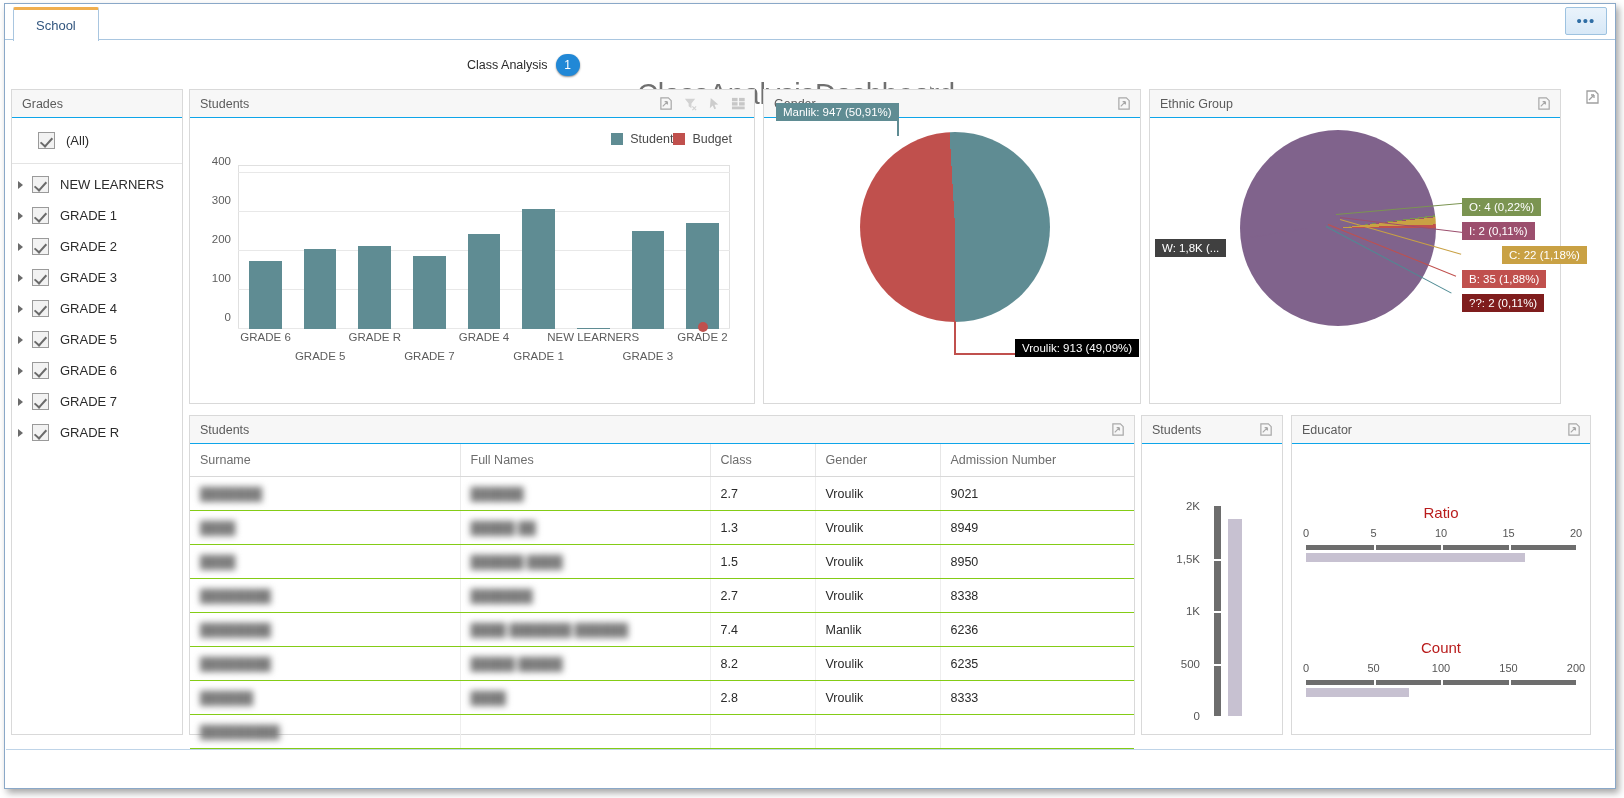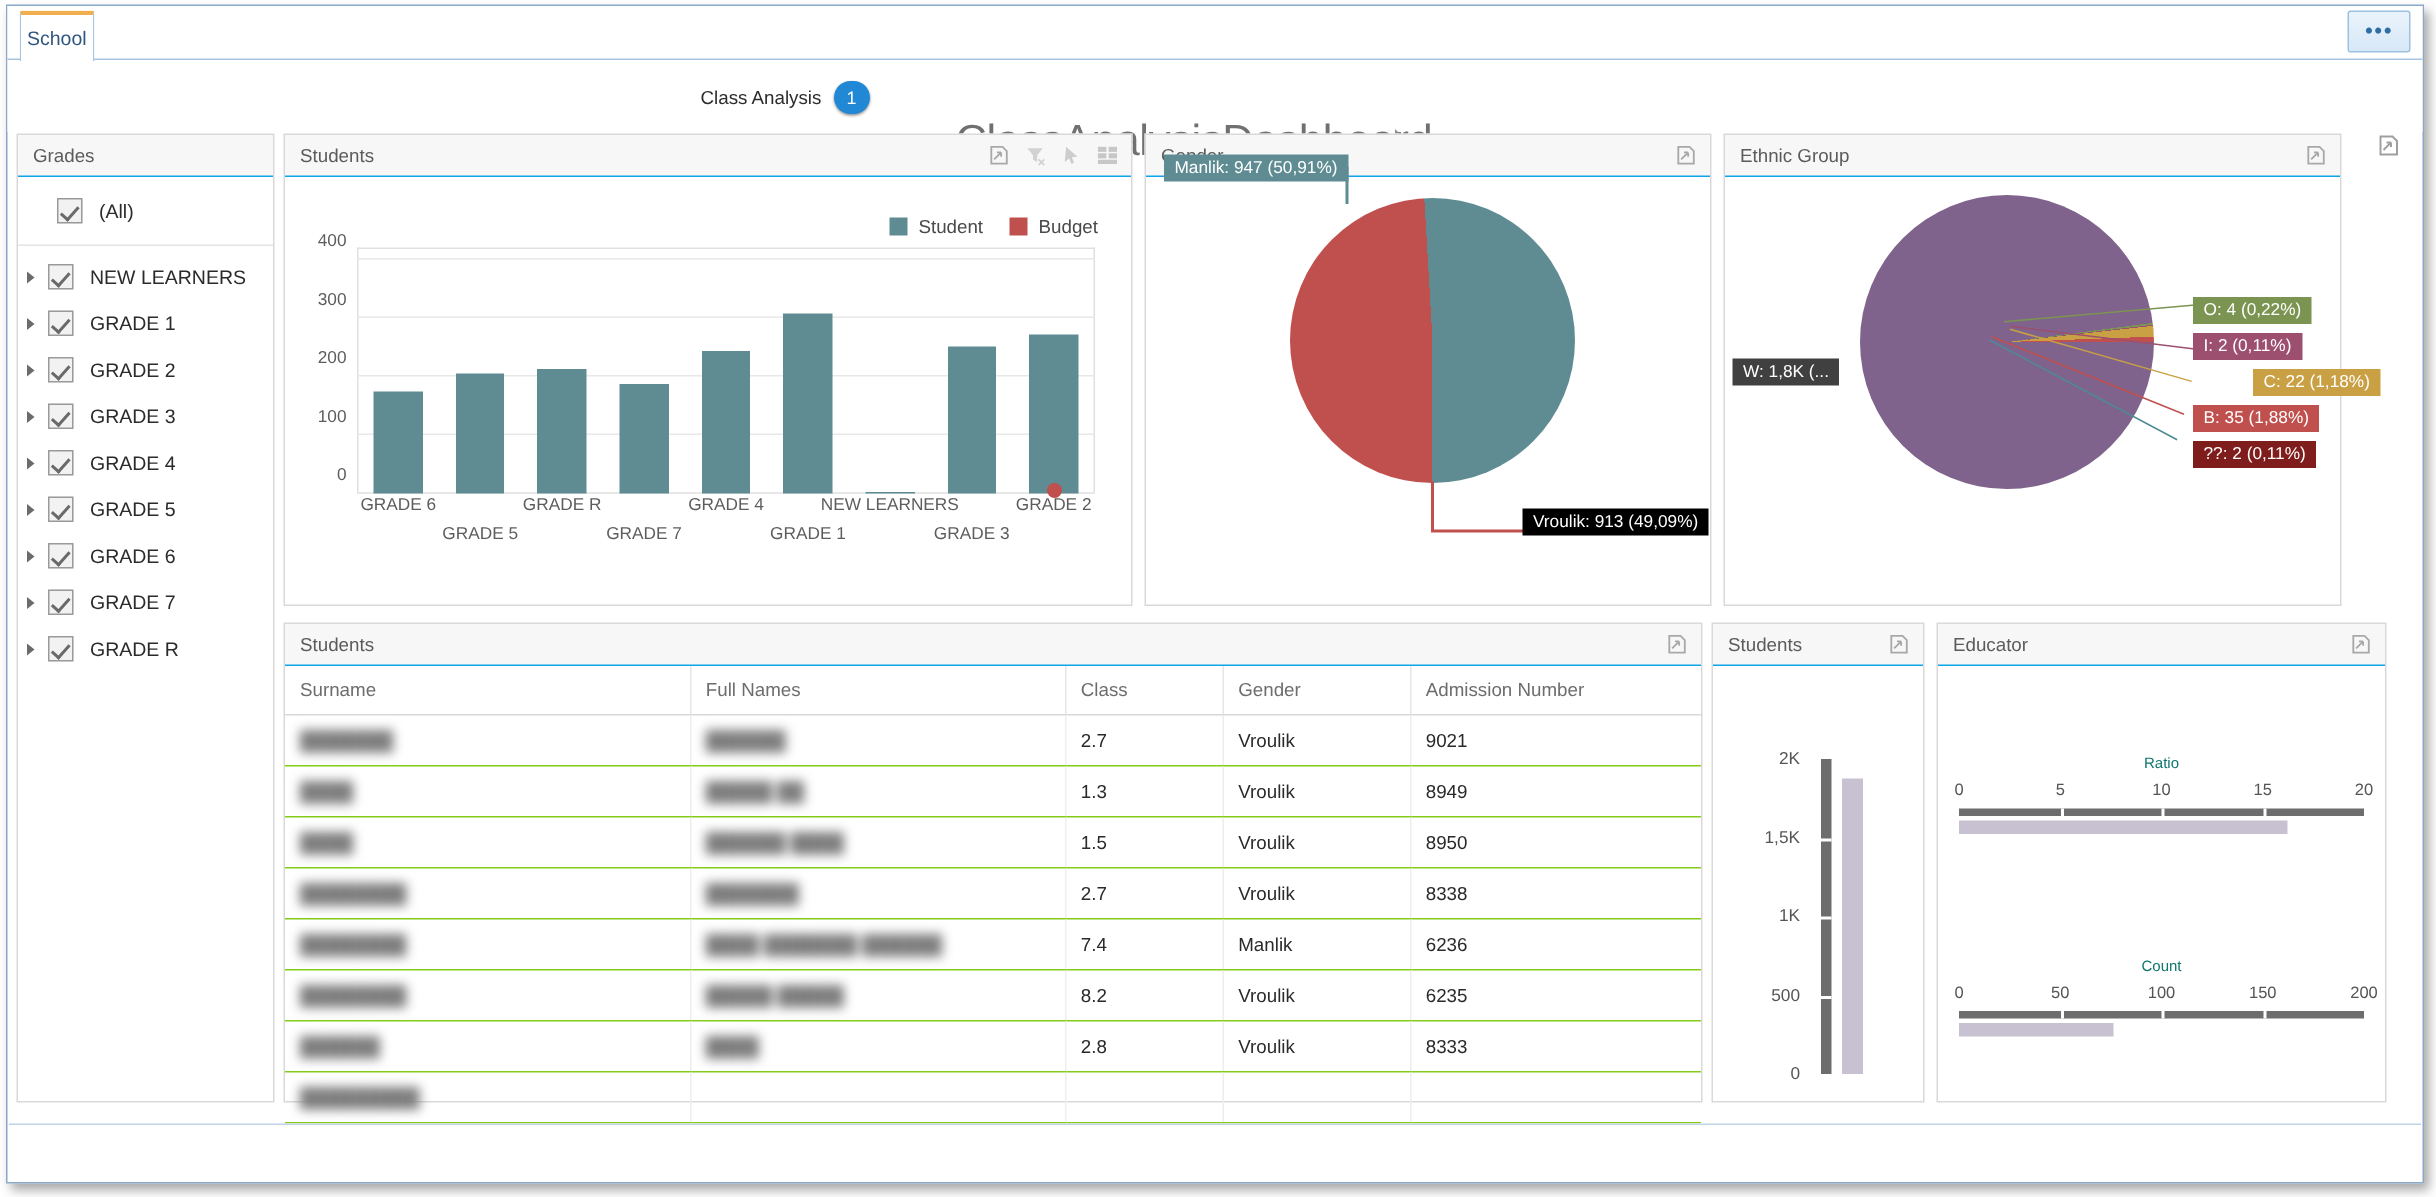--- a/index.html
+++ b/index.html
@@ -20,21 +20,21 @@
   }
 
   
   .tabstrip {
     position: absolute; left: 0; top: 0; right: 0; height: 36px;
     background: #ffffff;
     border-bottom: 1px solid #a9c6e0;
   }
   .tab {
     position: absolute; left: 8px; top: 3px;
-    height: 34px; padding: 0 4px;
+    height: 34px; padding: 0 22px;
     display: flex; align-items: center;
     font-size: 13px; color: #31557e;
     background: #ffffff;
     border: 1px solid #a9c6e0;
     border-bottom: none;
     border-top: 3px solid #f0ae4e;
     border-radius: 2px 2px 0 0;
     z-index: 3;
   }
   .dots-btn {
@@ -130,21 +130,21 @@
     border: solid #6a6a6a; border-width: 0 2px 2px 0;
     transform: rotate(42deg);
   }
   .grade-label { margin-left: 11px; font-size: 13px; color: #2b2b2b; }
   .grades-spacer { height: 5px; }
 
   
   #students-chart { left: 184px; top: 85px; width: 566px; height: 315px; }
   .legend {
     position: absolute; right: 22px; top: 14px;
-    display: flex; gap: 18px; align-items: center; margin-top: 12px;
+    display: flex; align-items: center;
   }
   .legend-item { display: flex; align-items: center; gap: 7px; font-size: 12.5px; color: #4a4a4a; }
   .legend-sw { width: 12px; height: 12px; }
 
   .plot { position: absolute; left: 48px; top: 47px; width: 492px; height: 164px; }
   .plot-frame { position: absolute; inset: 0; border: 1px solid #e0e0e0; border-bottom: 1px solid #cfcfcf; }
   .gridline { position: absolute; left: 0; right: 0; height: 1px; background: #e8e8e8; }
   .ytick {
     position: absolute; right: 100%; margin-right: 7px;
     transform: translateY(-50%);
@@ -227,21 +227,21 @@
   }
   .vrule .seg { position: absolute; left: 0; width: 7px; height: 2px; background: #ffffff; }
   .vbar {
     position: absolute; left: 72px; width: 14px;
     background: #c7c1d1;
   }
 
   
   #educator { left: 1286px; top: 411px; width: 300px; height: 320px; }
   .gauge { position: absolute; left: 0; right: 0; }
-  .gauge-title { text-align: center; font-size: 10px; color: #0f766e; margin-bottom: 6px; }
+  .gauge-title { text-align: center; font-size: 15px; color: #b91c1c; margin-bottom: 6px; }
   .hticks { position: relative; height: 16px; margin: 0 14px; }
   .htick {
     position: absolute; transform: translateX(-50%);
     font-size: 11px; color: #555;
   }
   .htrack {
     position: relative; height: 5px; margin: 2px 14px 0 14px;
     background: #6d6d6d;
   }
   .htrack .seg { position: absolute; top: 0; width: 2px; height: 5px; background: #ffffff; }

